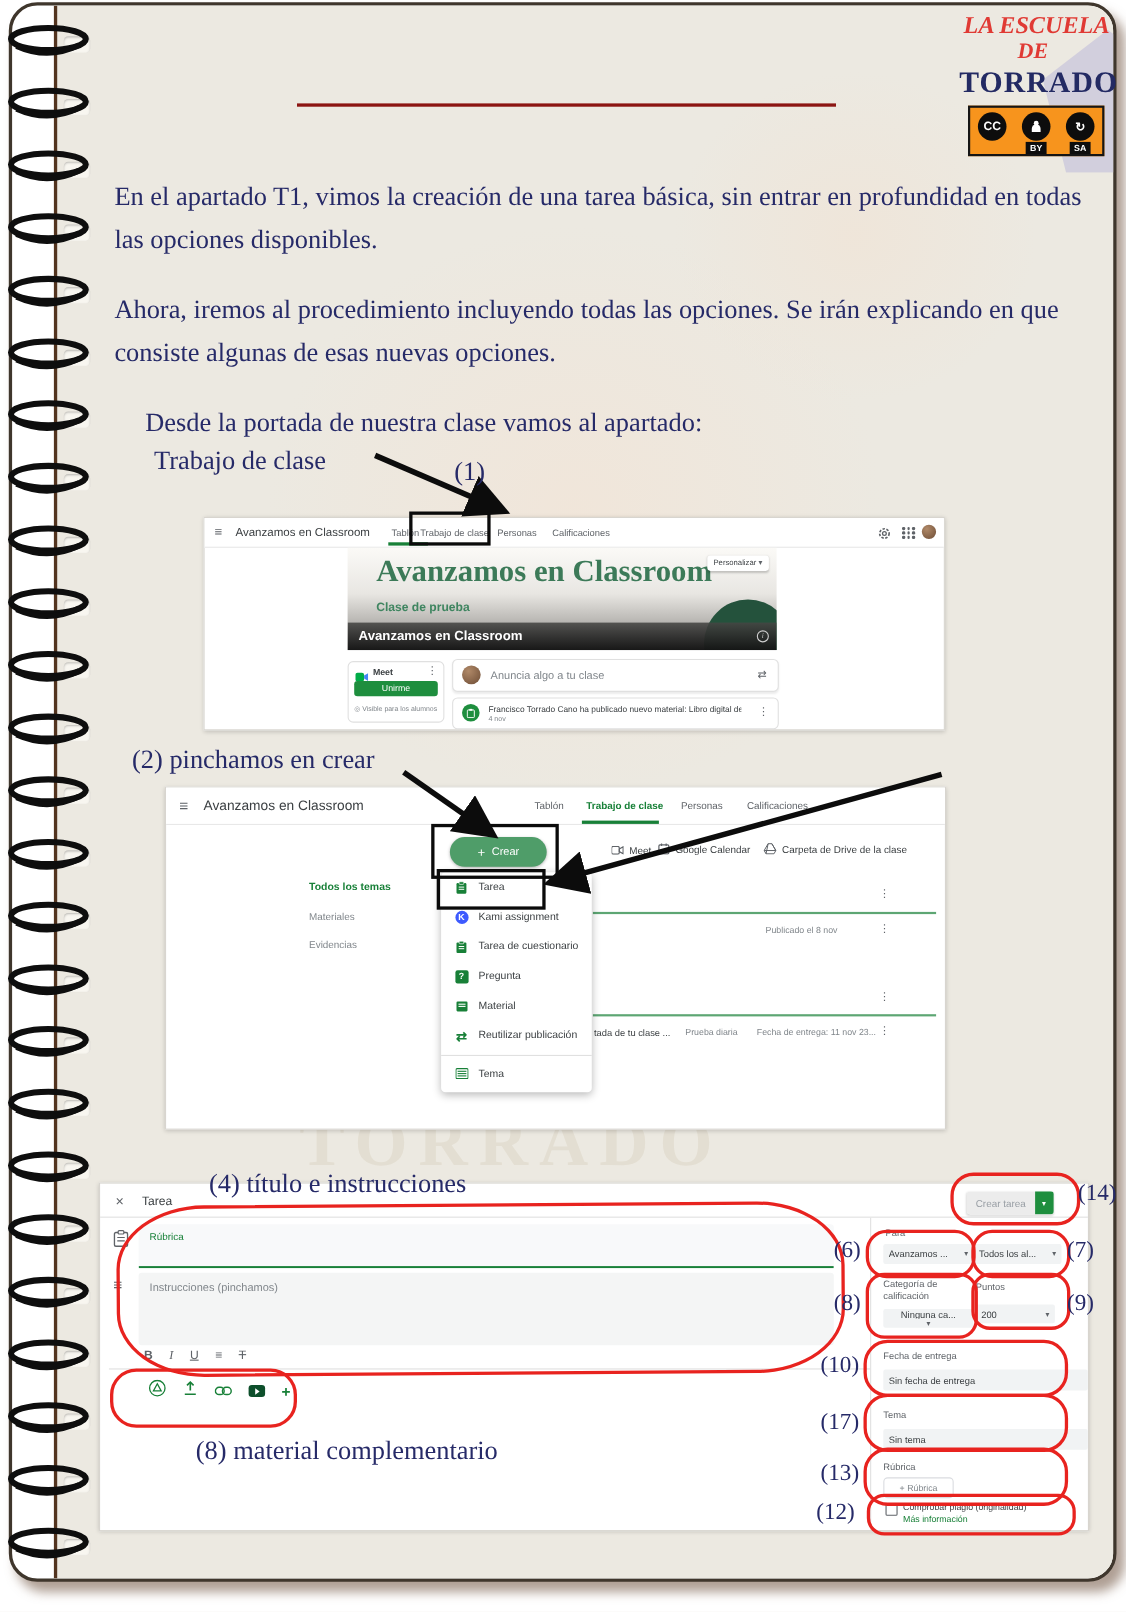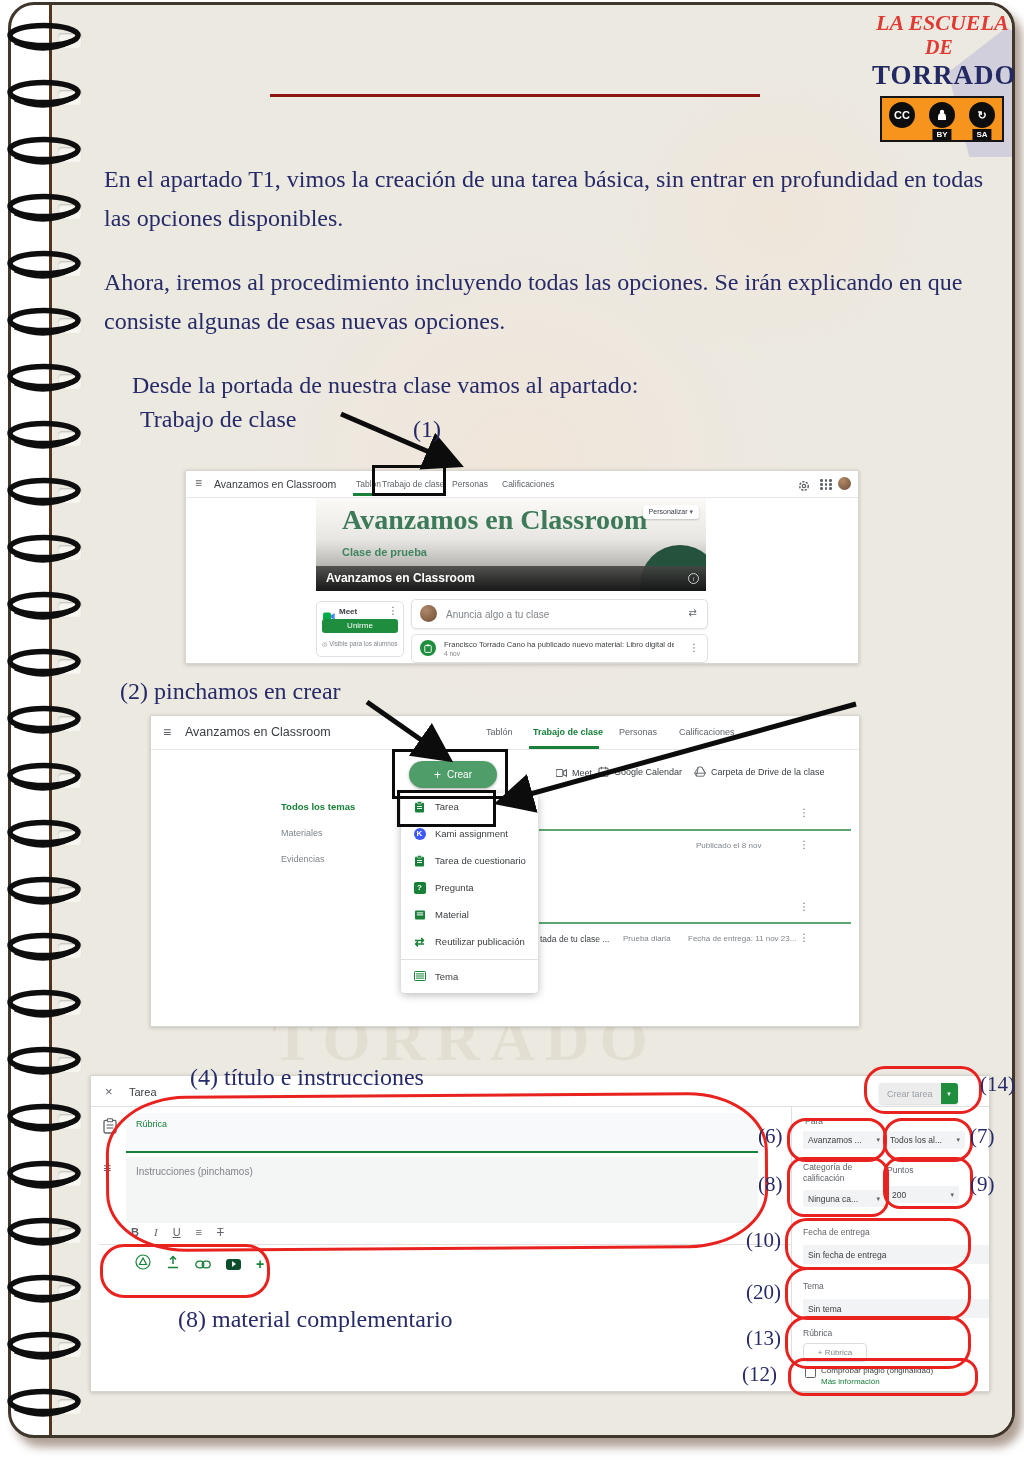--- a/index.html
+++ b/index.html
@@ -374,21 +374,21 @@
     <span class="abs flabel" style="left:714px;top:40px;">Para</span>
     <div class="gfield abs" style="left:712px;top:55px;width:72px;height:18px;">
       <span style="white-space:nowrap;overflow:hidden;">Avanzamos ...</span>
         <span class="caret">▾</span>
     </div>
     <div class="gfield abs" style="left:794px;top:55px;width:70px;height:18px;">
       <span style="white-space:nowrap;overflow:hidden;">Todos los al...</span>
         <span class="caret">▾</span>
     </div>
     <span class="abs flabel" style="left:712px;top:86px;width:72px;line-height:1.35;">Categoría de calificación</span>
-    <div class="gfield abs" style="left:712px;top:114px;width:72px;height:17px;">
+    <div class="gfield abs" style="left:712px;top:114px;width:72px;height:17px;flex-direction:column;">
       <span style="white-space:nowrap;overflow:hidden;">Ninguna ca...</span>
         <span class="caret">▾</span>
     </div>
     <span class="abs flabel" style="left:796px;top:89px;">Puntos</span>
     <div class="gfield abs" style="left:796px;top:110px;width:62px;height:17px;">
       <span>200</span>
         <span class="caret">▾</span>
     </div>
     <span class="abs flabel" style="left:712px;top:151px;">Fecha de entrega</span>
     <div class="gfield abs" style="left:712px;top:169px;width:176px;height:19px;">
@@ -417,21 +417,21 @@
   <div class="redbox" style="left:785px;top:1316px;width:180px;height:47px;border-radius:22px;"></div>
   <div class="redbox" style="left:788px;top:1358px;width:184px;height:32px;border-radius:16px;"></div>
 
   <div class="note big-ann" style="left:190px;top:1064px;z-index:32;">(4) título e instrucciones</div>
   <div class="note big-ann" style="left:178px;top:1306px;z-index:32;">(8) material complementario</div>
   <div class="note num" style="left:758px;top:1124px;z-index:32;">(6)</div>
   <div class="note num" style="left:970px;top:1124px;z-index:32;">(7)</div>
   <div class="note num" style="left:758px;top:1172px;z-index:32;">(8)</div>
   <div class="note num" style="left:970px;top:1172px;z-index:32;">(9)</div>
   <div class="note num" style="left:746px;top:1228px;z-index:32;">(10)</div>
-  <div class="note num" style="left:746px;top:1280px;z-index:32;">(20)</div>
+  <div class="note num" style="left:746px;top:1280px;z-index:32;">(17)</div>
   <div class="note num" style="left:746px;top:1326px;z-index:32;">(13)</div>
   <div class="note num" style="left:742px;top:1362px;z-index:32;">(12)</div>
   <div class="note num" style="left:980px;top:1072px;z-index:32;">(14)</div>
 
   <svg class="arrows" width="1024" height="1465" viewBox="0 0 1024 1465">
     <defs>
       <marker id="ah" markerWidth="9" markerHeight="8" refX="6.5" refY="4" orient="auto">
         <path d="M0 0 L8 4 L0 8 Z" fill="#0c0c0c"></path>
       </marker>
     </defs>

